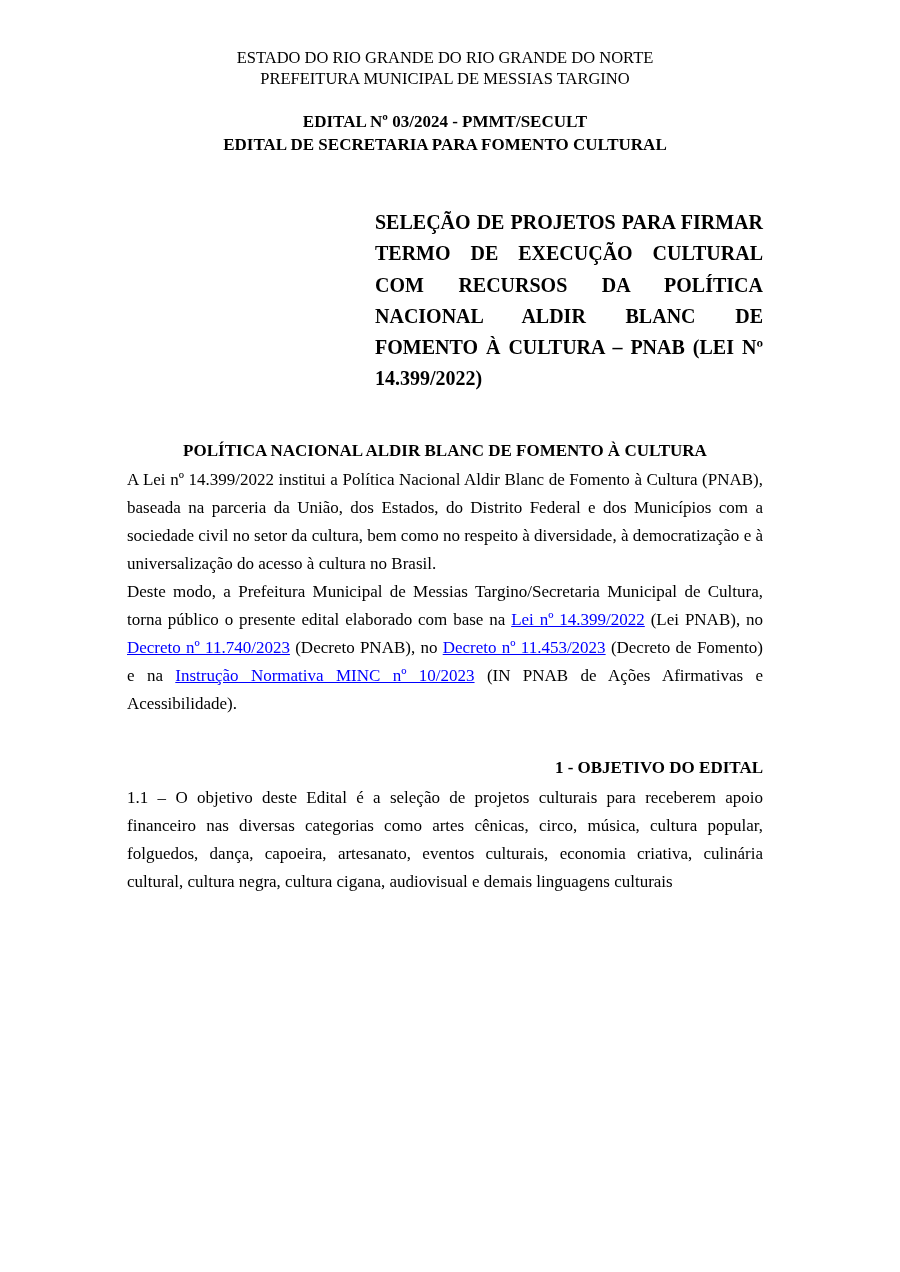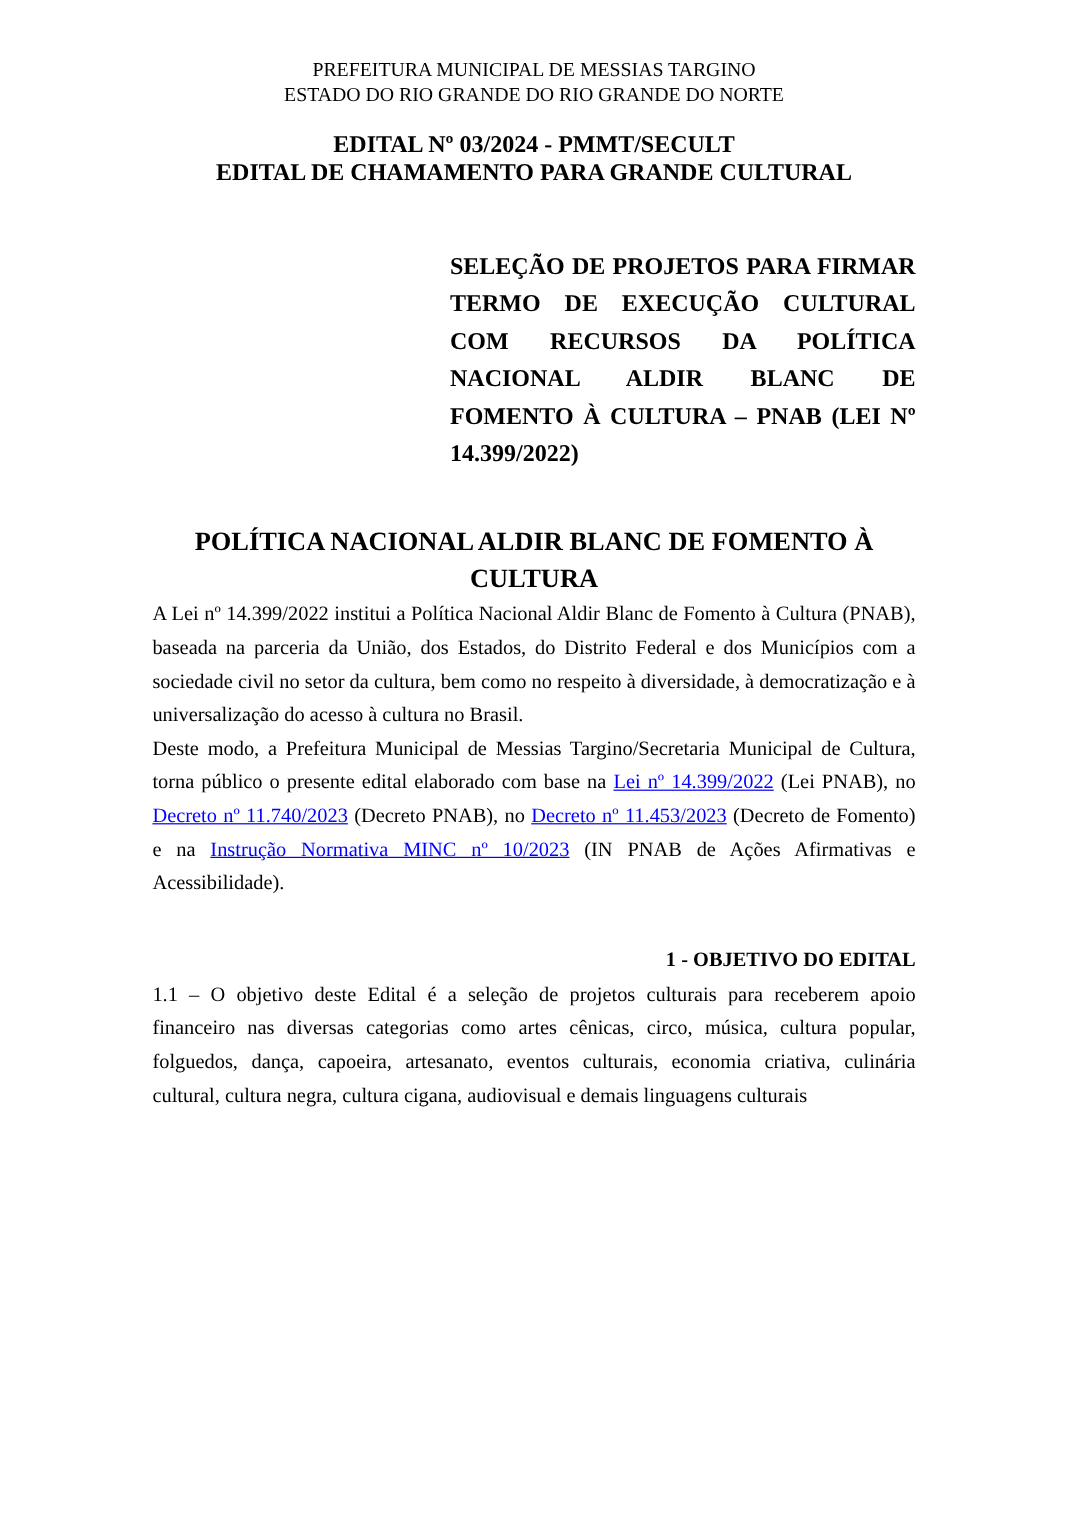--- a/index.html
+++ b/index.html
@@ -22,37 +22,37 @@
   }
   .org-header {
     text-align: center;
     font-size: 16.5px;
     line-height: 21px;
   }
   .doc-title {
     margin-top: 21px;
     text-align: center;
     font-weight: bold;
-    font-size: 20px;
+    font-size: 17px;
     line-height: 23px;
   }
   .epigraph {
     margin-top: 51px;
     margin-left: 248px;
     width: 388px;
     font-weight: bold;
     font-size: 20px;
     line-height: 31.3px;
     text-align: justify;
   }
   .section-heading-centered {
     margin-top: 40px;
     text-align: center;
     font-weight: bold;
-    font-size: 22px;
+    font-size: 17px;
     line-height: 31.5px;
   }
   .section-heading-left {
     margin-top: 34px;
     text-align: right;
     font-weight: bold;
     font-size: 17px;
     line-height: 31.5px;
   }
   .body-paragraph {
@@ -66,27 +66,27 @@
     margin-top: 44px;
   }
 </style>
 </head>
 <body>
 
 <div class="page">
   <div class="content">
 
     <div class="org-header">
+      <div>ESTADO DO RIO GRANDE DO RIO GRANDE DO NORTE</div>
       <div>PREFEITURA MUNICIPAL DE MESSIAS TARGINO</div>
-      <div>ESTADO DO RIO GRANDE DO RIO GRANDE DO NORTE</div>
     </div>
 
     <div class="doc-title">
       <div>EDITAL Nº 03/2024 - PMMT/SECULT</div>
-      <div>EDITAL DE CHAMAMENTO PARA GRANDE CULTURAL</div>
+      <div>EDITAL DE SECRETARIA PARA FOMENTO CULTURAL</div>
     </div>
 
     <div class="epigraph">SELEÇÃO DE PROJETOS PARA FIRMAR TERMO DE EXECUÇÃO CULTURAL COM RECURSOS DA POLÍTICA NACIONAL ALDIR BLANC DE FOMENTO À CULTURA – PNAB (LEI Nº 14.399/2022)</div>
 
     <div class="section-heading-centered">POLÍTICA NACIONAL ALDIR BLANC DE FOMENTO À CULTURA</div>
 
     <p class="body-paragraph">A Lei nº 14.399/2022 institui a Política Nacional Aldir Blanc de Fomento à Cultura (PNAB), baseada na parceria da União, dos Estados, do Distrito Federal e dos Municípios com a sociedade civil no setor da cultura, bem como no respeito à diversidade, à democratização e à universalização do acesso à cultura no Brasil.</p>
     <p class="body-paragraph"><span>Deste modo, a Prefeitura Municipal de Messias Targino/Secretaria Municipal de Cultura, torna público o presente edital elaborado com base na </span><a class="doc-link" href="#">Lei nº 14.399/2022</a><span> (Lei PNAB), no </span><a class="doc-link" href="#">Decreto nº 11.740/2023</a><span> (Decreto PNAB), no </span><a class="doc-link" href="#">Decreto nº 11.453/2023</a><span> (Decreto de Fomento) e na </span><a class="doc-link" href="#">Instrução Normativa MINC nº 10/2023</a><span> (IN PNAB de Ações Afirmativas e Acessibilidade).</span></p>
 
     <div class="section-heading-left">1 - OBJETIVO DO EDITAL</div>

